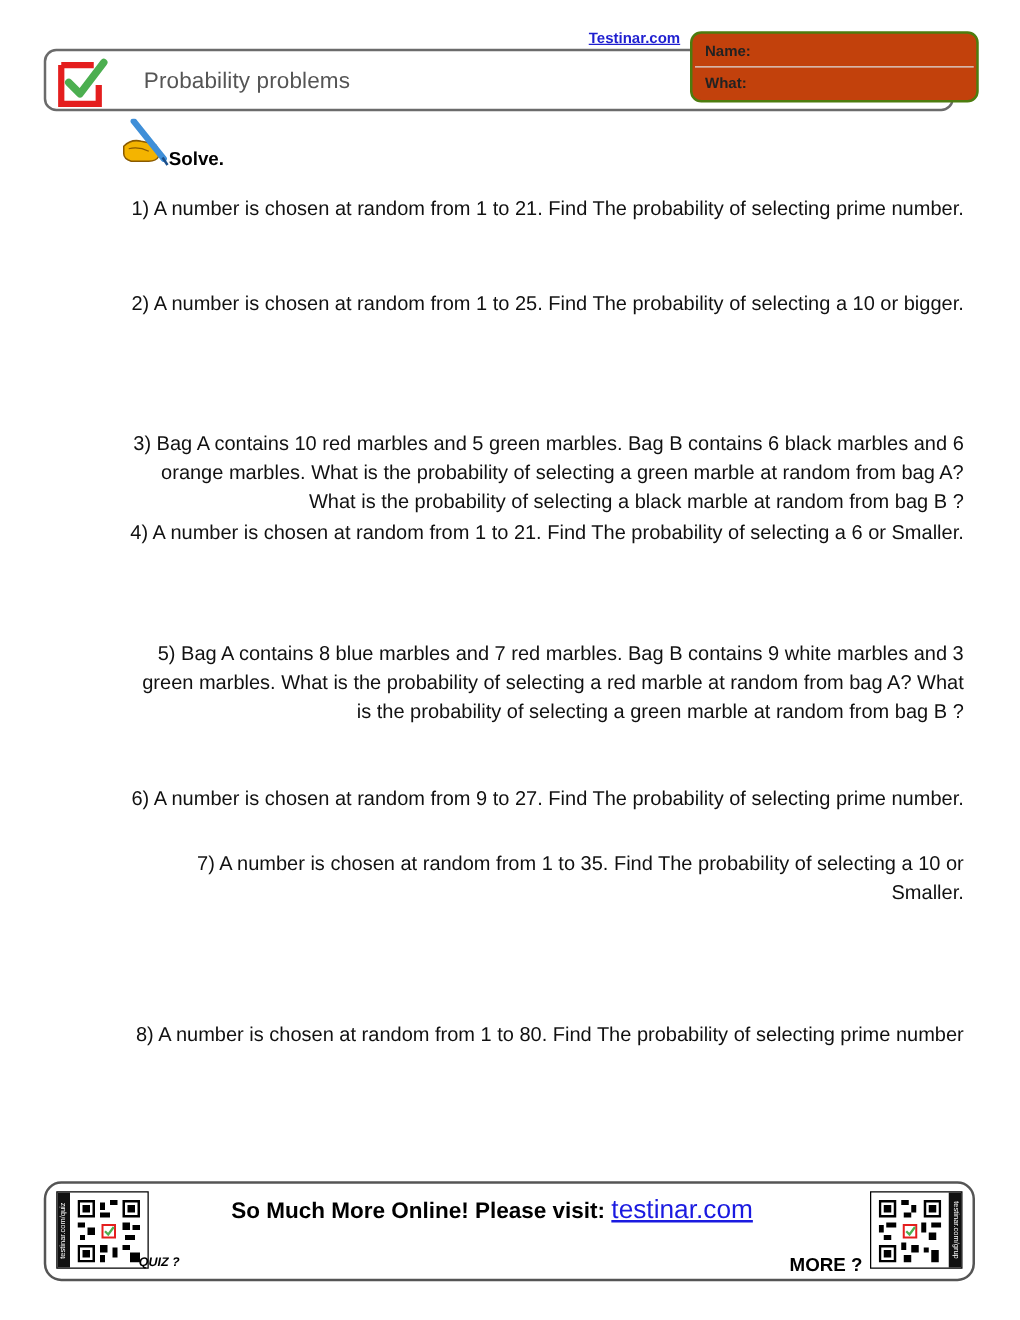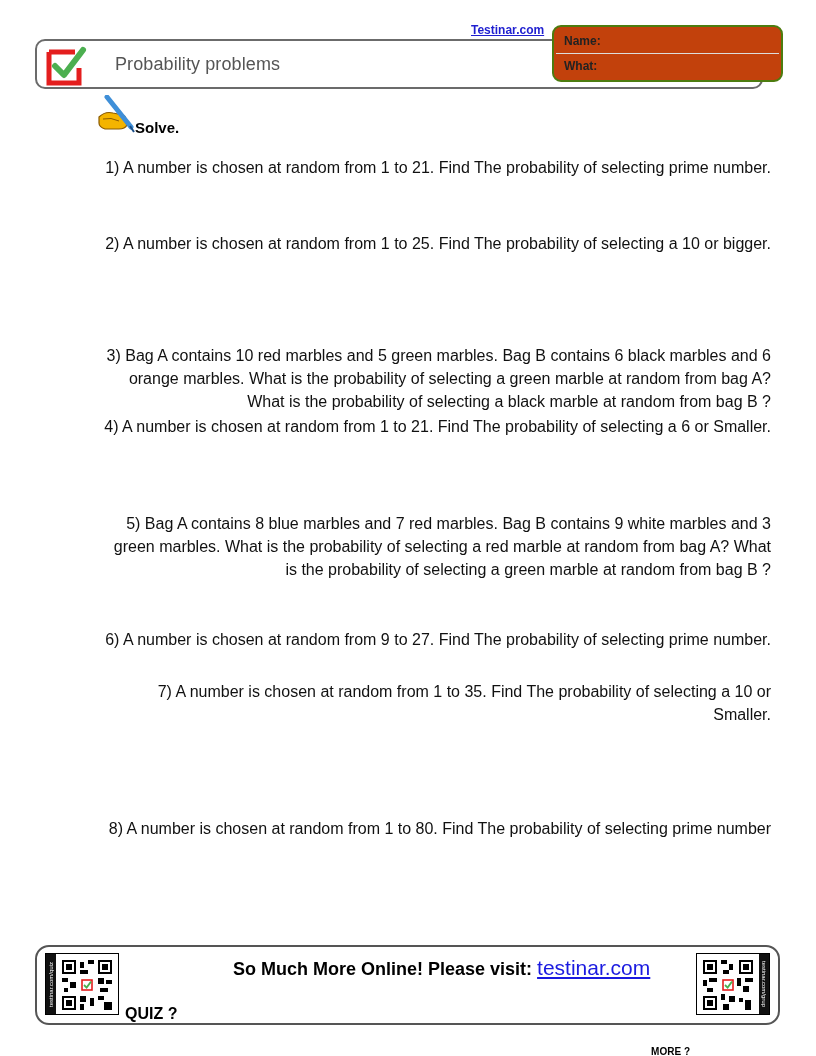--- a/index.html
+++ b/index.html
@@ -56,27 +56,27 @@
     .qr-strip {
       position: absolute; top: 0; bottom: 0; width: 10px; background: #111;
       color: #fff; font-size: 6px; writing-mode: vertical-rl; text-align: center; line-height: 10px; overflow: hidden;
     }
     .qr.left .qr-strip { left: 0; transform: rotate(180deg); }
     .qr.right .qr-strip { right: 0; }
     .qr svg { position: absolute; top: 6px; width: 50px; height: 50px; }
     .qr.left svg { left: 16px; }
     .qr.right svg { left: 6px; }
     .quiz-label {
-      position: absolute; left: 88px; top: 58px; font-size: 16px; font-weight: bold;
+      position: absolute; left: 74px; top: 58px; font-size: 10px; font-weight: bold; font-style: italic;
     }
     .more-label {
-      position: absolute; right: 88px; top: 57px; font-size: 10px; font-weight: bold; margin-top: 42px;
+      position: absolute; right: 88px; top: 57px; font-size: 15px; font-weight: bold;
     }
     .promo {
-      position: absolute; left: 148px; top: 9px; font-size: 18px; font-weight: bold; white-space: nowrap; margin-left: 48px;
+      position: absolute; left: 148px; top: 9px; font-size: 18px; font-weight: bold; white-space: nowrap;
     }
     .promo-link {
       font-weight: normal; font-size: 21px; color: #1a1ae0; text-decoration: underline;
     }
   </style>
 </head>
 <body>
 
 <div class="header-box">
   <svg class="logo" viewBox="0 0 44 40">

